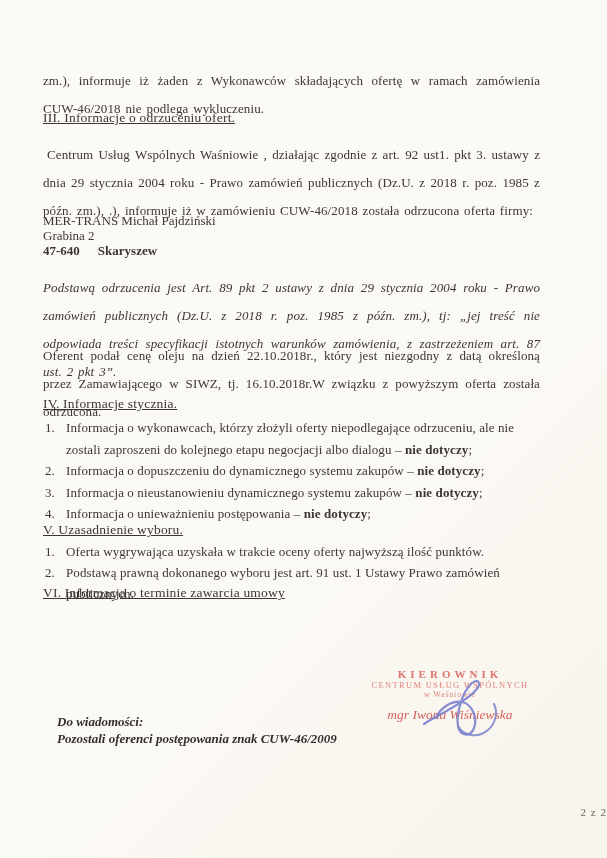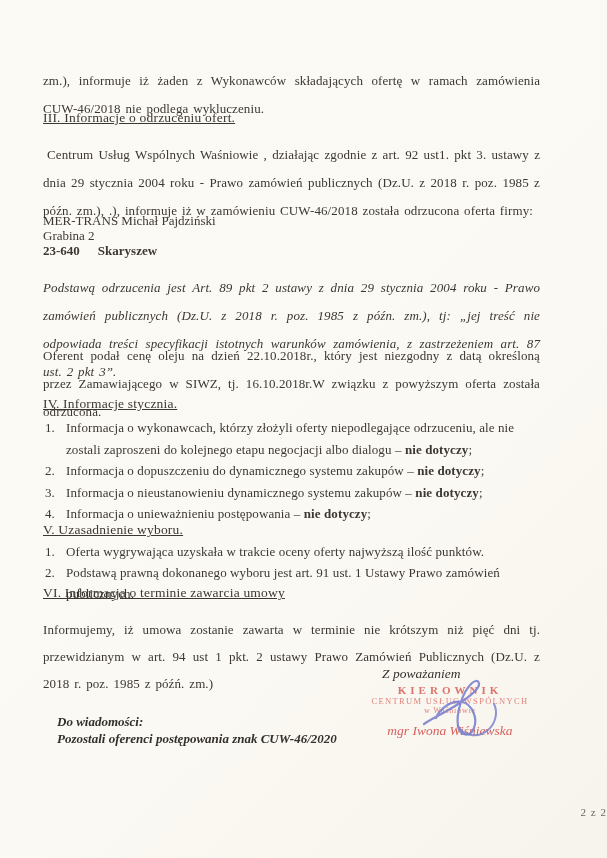--- a/index.html
+++ b/index.html
@@ -54,21 +54,21 @@
   <p class="blk para lastleft" style="top:54px;">zm.), informuje iż żaden z Wykonawców składających ofertę w ramach zamówienia CUW-46/2018 nie podlega wykluczeniu.</p>
 
   <div class="blk heading" style="top:106px;">III. Informacje o odrzuceniu ofert.</div>
 
   <p class="blk para lastleft indent1" style="top:128px;">Centrum Usług Wspólnych  Waśniowie , działając zgodnie z art. 92 ust1. pkt 3. ustawy z dnia 29 stycznia 2004 roku - Prawo zamówień publicznych (Dz.U. z 2018 r. poz. 1985 z późn. zm.), .), informuje iż w zamówieniu CUW-46/2018 została odrzucona  oferta firmy:</p>
 
   <div class="blk address" style="top:214px;">
     <div>MER-TRANS Michał Pajdziński</div>
     <div>Grabina 2</div>
     <div class="bold-line">
-      <span class="zip">23-640</span><span>Skaryszew</span>
+      <span class="zip">47-640</span><span>Skaryszew</span>
     </div>
   </div>
 
   <p class="blk para lastleft" style="top:261px;font-style:italic;">Podstawą odrzucenia jest Art. 89 pkt 2 ustawy z dnia 29 stycznia 2004 roku - Prawo zamówień publicznych (Dz.U. z 2018 r. poz. 1985 z późn. zm.), tj: „jej treść nie odpowiada treści specyfikacji istotnych warunków zamówienia, z zastrzeżeniem art. 87 ust. 2 pkt 3”.</p>
 
   <p class="blk para lastleft" style="top:329px;">Oferent podał cenę oleju na dzień 22.10.2018r., który jest  niezgodny z datą określoną  przez Zamawiającego w SIWZ, tj. 16.10.2018r.W związku z powyższym oferta została odrzucona.</p>
 
   <div class="blk heading" style="top:392px;">IV. Informacje stycznia.</div>
 
   <ol class="blk doclist lh21" style="top:417px;width:478px;">
@@ -92,36 +92,34 @@
     <li>
       <span class="num">1.</span><span>Oferta wygrywająca uzyskała w trakcie oceny oferty najwyższą ilość punktów.</span>
     </li>
     <li>
       <span class="num">2.</span><span>Podstawą prawną dokonanego wyboru jest art. 91 ust. 1 Ustawy Prawo zamówień publicznych.</span>
     </li>
   </ol>
 
   <div class="blk heading" style="top:581px;">VI. Informacja o terminie zawarcia umowy</div>
 
-  <p class="blk para lastleft" style="top:603px;line-height:27px;">Informujemy, iż umowa zostanie zawarta w terminie nie krótszym niż pięć dni tj. przewidzianym w art. 94 ust 1 pkt. 2 ustawy Prawo Zamówień Publicznych (Dz.U. z 2018 r. poz. 1985 z późń. zm.)</p>
 
   <div class="sigblock">
-    <div class="closing">Z poważaniem</div>
     <div class="stamp">
       <div class="stamp-title">KIEROWNIK</div>
       <div class="stamp-org">CENTRUM USŁUG WSPÓLNYCH</div>
       <div class="stamp-place">w Waśniowie</div>
     </div>
     <div class="signer">mgr Iwona Wiśniewska</div>
     <svg class="handwriting" width="96" height="70" viewBox="0 0 96 70">
       <path d="M6 50 C 14 44 46 30 58 16 C 64 9 60 4 54 9 C 44 18 38 40 40 52 C 42 62 52 64 56 54 C 60 44 54 30 44 28 C 34 26 22 34 18 44" fill="none" stroke="#7b82cd" stroke-width="2.2" stroke-linecap="round" opacity="0.9"></path>
       <path d="M40 52 C 44 60 58 66 70 56 C 78 49 80 38 76 30" fill="none" stroke="#7b82cd" stroke-width="2" stroke-linecap="round" opacity="0.85"></path>
     </svg>
   </div>
 
   <div class="ccblock">
     <div>Do wiadomości:</div>
-    <div>Pozostali oferenci postępowania znak CUW-46/2020</div>
+    <div>Pozostali oferenci postępowania znak CUW-46/2009</div>
   </div>
 
   <div class="footer">2 z 2</div>
 
 </div>
 
 </body></html>

